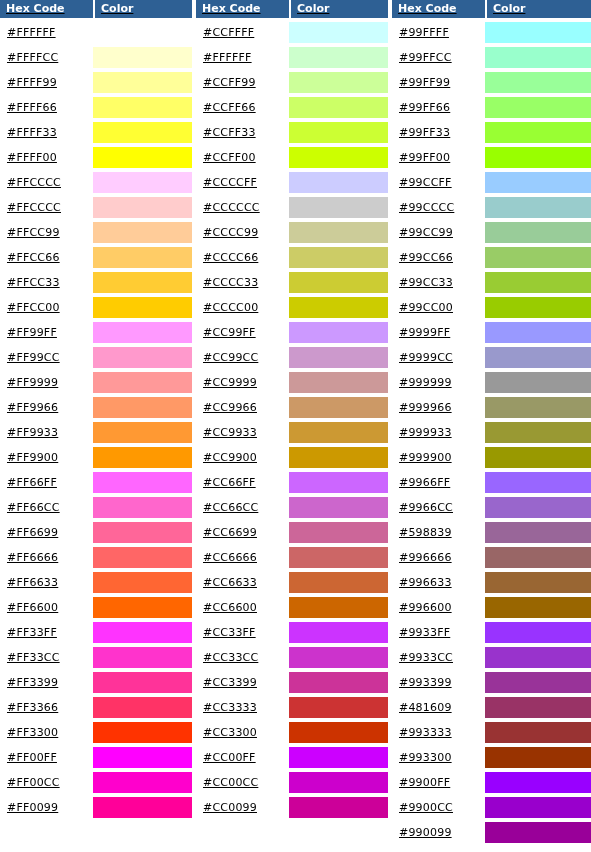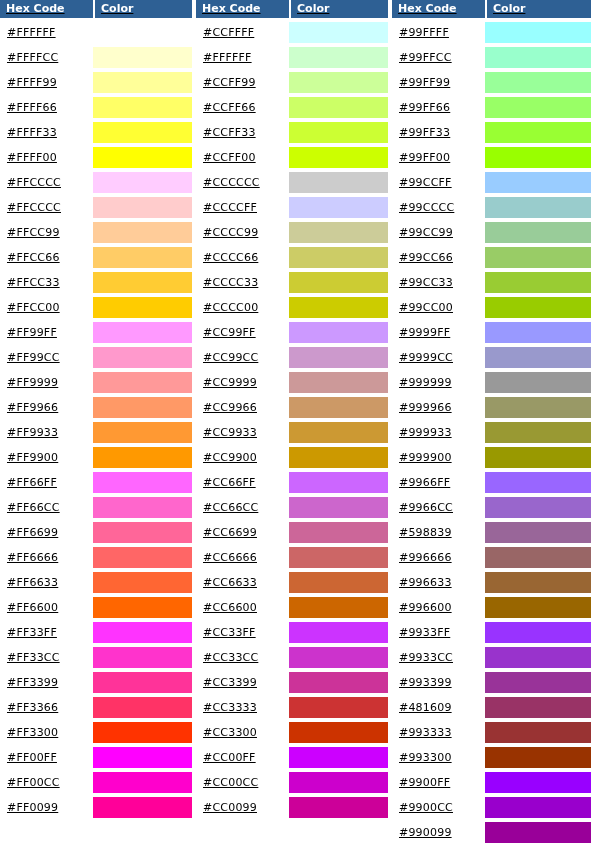--- a/index.html
+++ b/index.html
@@ -327,29 +327,29 @@
             <span class="swatch" style="background-color: rgb(204, 255, 51);"></span>
           </div>
         </div>
         <div class="row">
           <div class="cell-hex">#CCFF00</div>
           <div class="cell-color">
             <span class="swatch" style="background-color: rgb(204, 255, 0);"></span>
           </div>
         </div>
         <div class="row">
+          <div class="cell-hex">#CCCCFF</div>
+          <div class="cell-color">
+            <span class="swatch" style="background-color: rgb(204, 204, 255);"></span>
+          </div>
+        </div>
+        <div class="row">
           <div class="cell-hex">#CCCCCC</div>
           <div class="cell-color">
             <span class="swatch" style="background-color: rgb(204, 204, 204);"></span>
-          </div>
-        </div>
-        <div class="row">
-          <div class="cell-hex">#CCCCFF</div>
-          <div class="cell-color">
-            <span class="swatch" style="background-color: rgb(204, 204, 255);"></span>
           </div>
         </div>
         <div class="row">
           <div class="cell-hex">#CCCC99</div>
           <div class="cell-color">
             <span class="swatch" style="background-color: rgb(204, 204, 153);"></span>
           </div>
         </div>
         <div class="row">
           <div class="cell-hex">#CCCC66</div>

